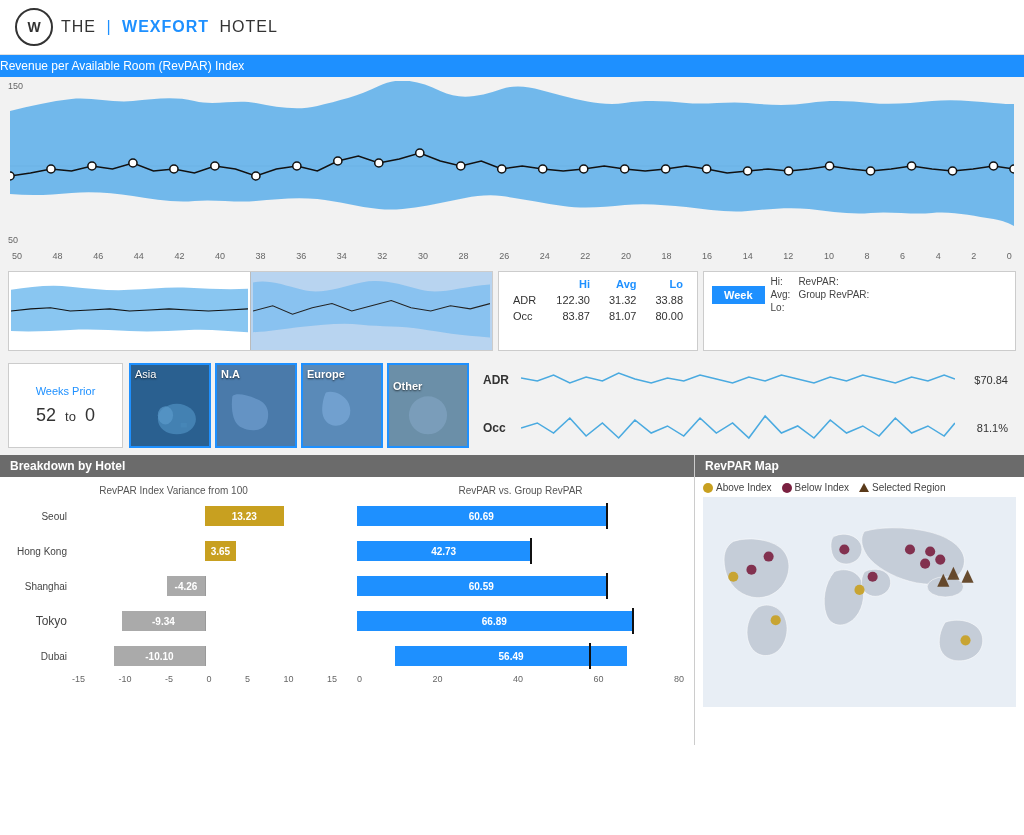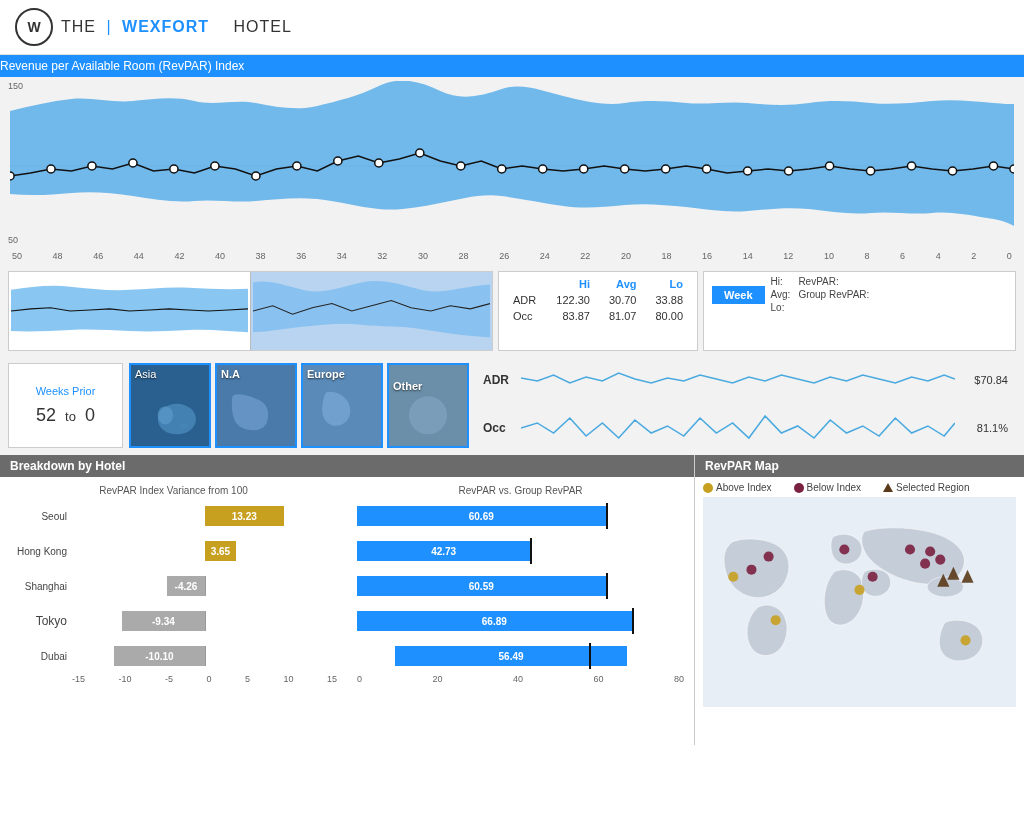--- a/index.html
+++ b/index.html
@@ -9,21 +9,21 @@
 <body>
 
 <div style="display:flex;align-items:center;padding:10px 15px;border-bottom:1px solid #e0e0e0;height:55px;background:#fff;">
   <div style="width:38px;height:38px;border:2px solid #333;border-radius:50%;display:flex;align-items:center;justify-content:center;font-size:14px;font-weight:bold;color:#333;margin-right:8px;">
     <span>W</span>
   </div>
   <div style="font-size:16px;letter-spacing:1px;">
     <span style="color:#333;font-weight:normal;">THE</span>
     <span style="color:#1e90ff;margin:0 5px;">|</span>
     <span style="color:#1e90ff;font-weight:bold;">WEXFORT</span>
-    <span style="color:#333;font-weight:normal;margin-left:19px;">HOTEL</span>
+    <span style="color:#333;font-weight:normal;margin-left:5px;">HOTEL</span>
   </div>
 </div>
 
 <div style="background:#f2f2f2;">
   <div style="background:#1e90ff;color:#fff;padding:4px 0;font-size:12px;font-weight:400;">
     <span>Revenue per Available Room (RevPAR) Index</span>
   </div>
 
   <div style="padding:4px 10px 0;height:190px;position:relative;background:#f2f2f2;">
     <span style="position:absolute;left:8px;top:4px;font-size:9px;color:#666;">150</span>
@@ -119,21 +119,21 @@
             <th style="width:35px;"></th>
             <th style="color:#1e90ff;font-weight:600;padding:2px 6px;text-align:right;">Hi</th>
             <th style="color:#1e90ff;font-weight:600;padding:2px 6px;text-align:right;">Avg</th>
             <th style="color:#1e90ff;font-weight:600;padding:2px 6px;text-align:right;">Lo</th>
           </tr>
         </thead>
         <tbody>
           <tr>
             <td style="text-align:left;padding:2px 6px;color:#333;">ADR</td>
             <td style="text-align:right;padding:2px 6px;color:#333;">122.30</td>
-            <td style="text-align:right;padding:2px 6px;color:#333;">30.70</td>
+            <td style="text-align:right;padding:2px 6px;color:#333;">31.32</td>
             <td style="text-align:right;padding:2px 6px;color:#333;">33.88</td>
           </tr>
           <tr>
             <td style="text-align:left;padding:2px 6px;color:#333;">Occ</td>
             <td style="text-align:right;padding:2px 6px;color:#333;">83.87</td>
             <td style="text-align:right;padding:2px 6px;color:#333;">81.07</td>
             <td style="text-align:right;padding:2px 6px;color:#333;">80.00</td>
           </tr>
         </tbody>
       </table>
@@ -335,21 +335,21 @@
 
     </div>
   </div>
 
   <div style="width:330px;border-left:1px solid #ccc;">
     <div style="background:#6b6b6b;color:#fff;padding:4px 10px;font-size:12px;font-weight:600;">
       <span>RevPAR Map</span>
     </div>
     <div style="padding:5px 8px;background:#fff;">
       
-      <div style="display:flex;gap:22px;font-size:10px;color:#444;margin-bottom:4px;align-items:center;">
+      <div style="display:flex;gap:10px;font-size:10px;color:#444;margin-bottom:4px;align-items:center;">
         <div style="display:flex;align-items:center;gap:3px;">
           <div style="width:10px;height:10px;border-radius:50%;background:#c8a020;"></div>
           <span>Above Index</span>
         </div>
         <div style="display:flex;align-items:center;gap:3px;">
           <div style="width:10px;height:10px;border-radius:50%;background:#7a2040;"></div>
           <span>Below Index</span>
         </div>
         <div style="display:flex;align-items:center;gap:3px;justify-content:flex-end;">
           <div style="width:0;height:0;border-left:5px solid transparent;border-right:5px solid transparent;border-bottom:9px solid #5a3a1a;"></div>

